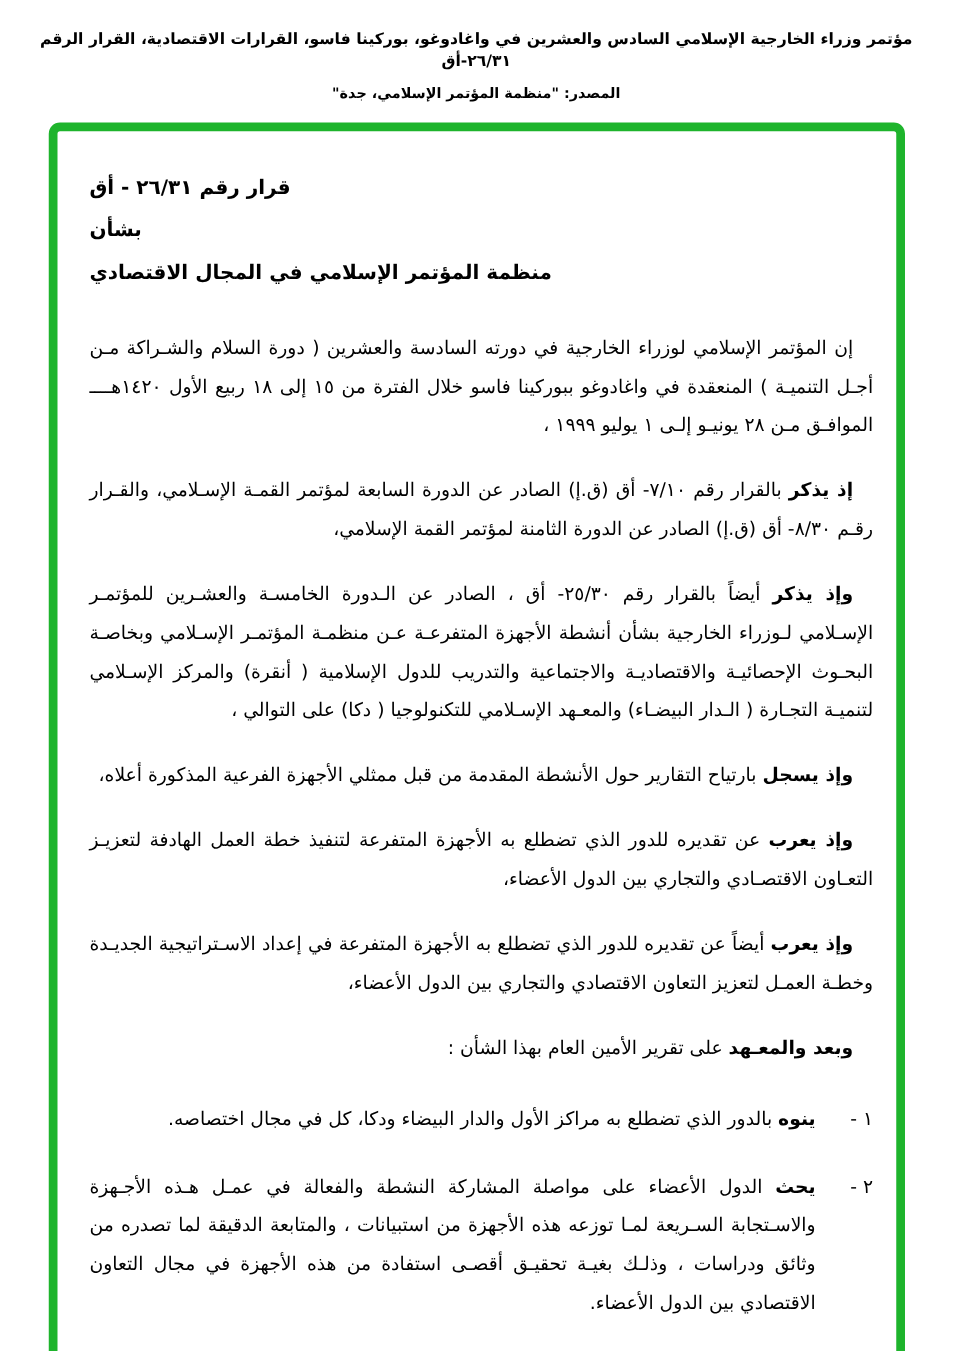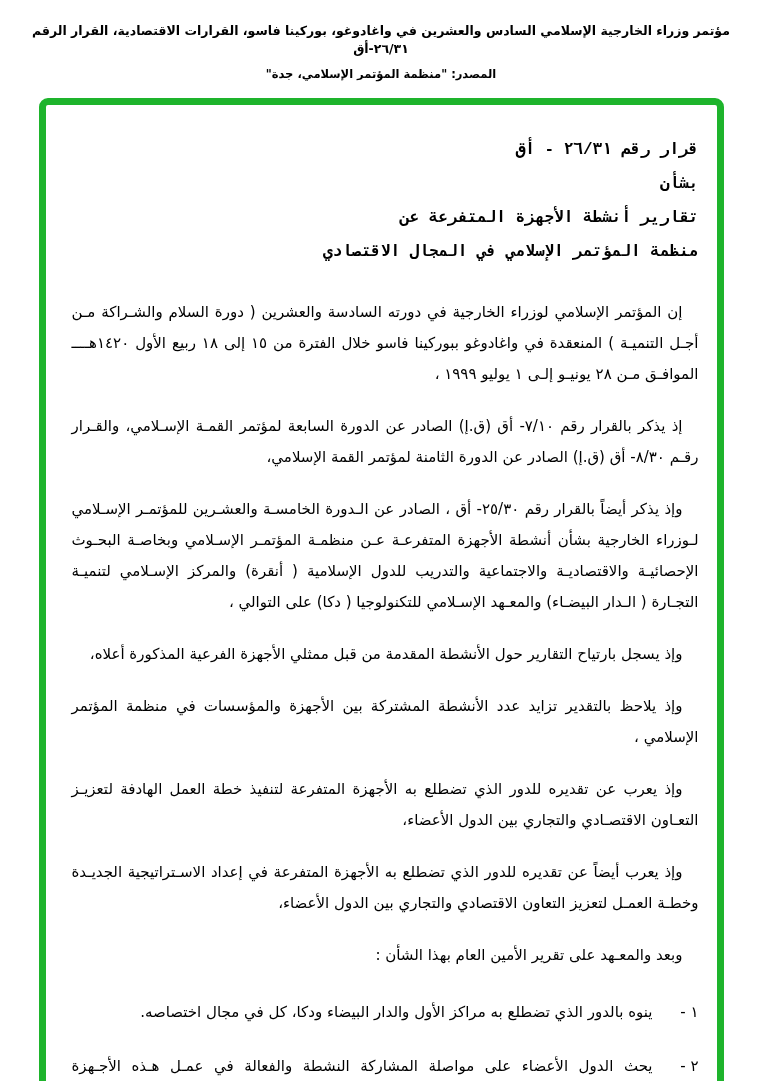--- a/index.html
+++ b/index.html
@@ -38,38 +38,37 @@
     width: 685px;
     min-height: 923px;
     margin: 16px auto 0 auto;
     border: 7px solid #1eb42c;
     border-radius: 9px;
     box-sizing: border-box;
     padding: 26px 18px 30px 26px;
     background: #ffffff;
   }
   .title-block {
-    text-align: right;
+    text-align: left;
     font-weight: bold;
     font-size: 16px;
     line-height: 34px;
     margin: 2px 0 28px 0;
-    font-family: Liberation Mono, monospace;
   }
   .para {
     font-size: 15px;
     line-height: 31px;
     text-align: justify;
     margin: 0 0 21px 0;
   }
   .para.indent {
     text-indent: 16px;
   }
   .para b, .item b {
-    font-weight: normal;
+    font-weight: bold;
   }
   .items {
     margin-top: 26px;
   }
   .item {
     display: flex;
     font-size: 15px;
     line-height: 31px;
     margin-bottom: 23px;
   }
@@ -90,33 +89,31 @@
   <div class="doc-header">
     <div class="h1">مؤتمر وزراء الخارجية الإسلامي السادس والعشرين في واغادوغو، بوركينا فاسو، القرارات الاقتصادية، القرار الرقم ٢٦/٣١-أق</div>
     <div class="h2">المصدر:  "منظمة المؤتمر الإسلامي، جدة"</div>
   </div>
 
   <div class="frame">
 
     <div class="title-block">
       <div>قرار رقم ٢٦/٣١ - أق</div>
       <div>بشأن</div>
-      <div>تقارير أنشطة الأجهزة المتفرعة عن</div>
       <div>منظمة المؤتمر الإسلامي في المجال الاقتصادي</div>
     </div>
 
     <p class="para indent"><b></b><span>إن المؤتمر الإسلامي لوزراء الخارجية في دورته السادسة والعشرين ( دورة السلام والشـراكة مـن أجـل التنميـة ) المنعقدة في واغادوغو ببوركينا فاسو خلال الفترة من ١٥ إلى ١٨ ربيع الأول ١٤٢٠هــــ الموافـق مـن ٢٨ يونيـو إلـى ١ يوليو ١٩٩٩ ،</span></p>
 
     <p class="para indent"><b>إذ يذكر</b><span> بالقرار رقم ٧/١٠- أق (ق.إ) الصادر عن الدورة السابعة لمؤتمر القمـة الإسـلامي، والقـرار رقـم ٨/٣٠- أق (ق.إ) الصادر عن الدورة الثامنة لمؤتمر القمة الإسلامي،</span></p>
 
     <p class="para indent"><b>وإذ يذكر</b><span> أيضاً بالقرار رقم ٢٥/٣٠- أق ، الصادر عن الـدورة الخامسـة والعشـرين للمؤتمـر الإسـلامي لـوزراء الخارجية بشأن أنشطة الأجهزة المتفرعـة عـن منظمـة المؤتمـر الإسـلامي وبخاصـة البحـوث الإحصائيـة والاقتصاديـة والاجتماعية والتدريب للدول الإسلامية ( أنقرة) والمركز الإسـلامي لتنميـة التجـارة ( الـدار البيضـاء) والمعـهد الإسـلامي للتكنولوجيا ( دكا) على التوالي ،</span></p>
 
     <p class="para indent"><b>وإذ يسجل</b><span> بارتياح التقارير حول الأنشطة المقدمة من قبل ممثلي الأجهزة الفرعية المذكورة أعلاه،</span></p>
 
-    <p class="para indent"><b>وإذ يلاحظ</b><span> بالتقدير تزايد عدد الأنشطة المشتركة بين الأجهزة والمؤسسات في منظمة المؤتمر الإسلامي ،</span></p>
 
     <p class="para indent"><b>وإذ يعرب</b><span> عن تقديره للدور الذي تضطلع به الأجهزة المتفرعة لتنفيذ خطة العمل الهادفة لتعزيـز التعـاون الاقتصـادي والتجاري بين الدول الأعضاء،</span></p>
 
     <p class="para indent"><b>وإذ يعرب</b><span> أيضاً عن تقديره للدور الذي تضطلع به الأجهزة المتفرعة في إعداد الاسـتراتيجية الجديـدة وخطـة العمـل لتعزيز التعاون الاقتصادي والتجاري بين الدول الأعضاء،</span></p>
 
     <p class="para indent"><b>وبعد والمعـهد</b><span> على تقرير الأمين العام بهذا الشأن :</span></p>
 
     <div class="items">
 
       <div class="item">

